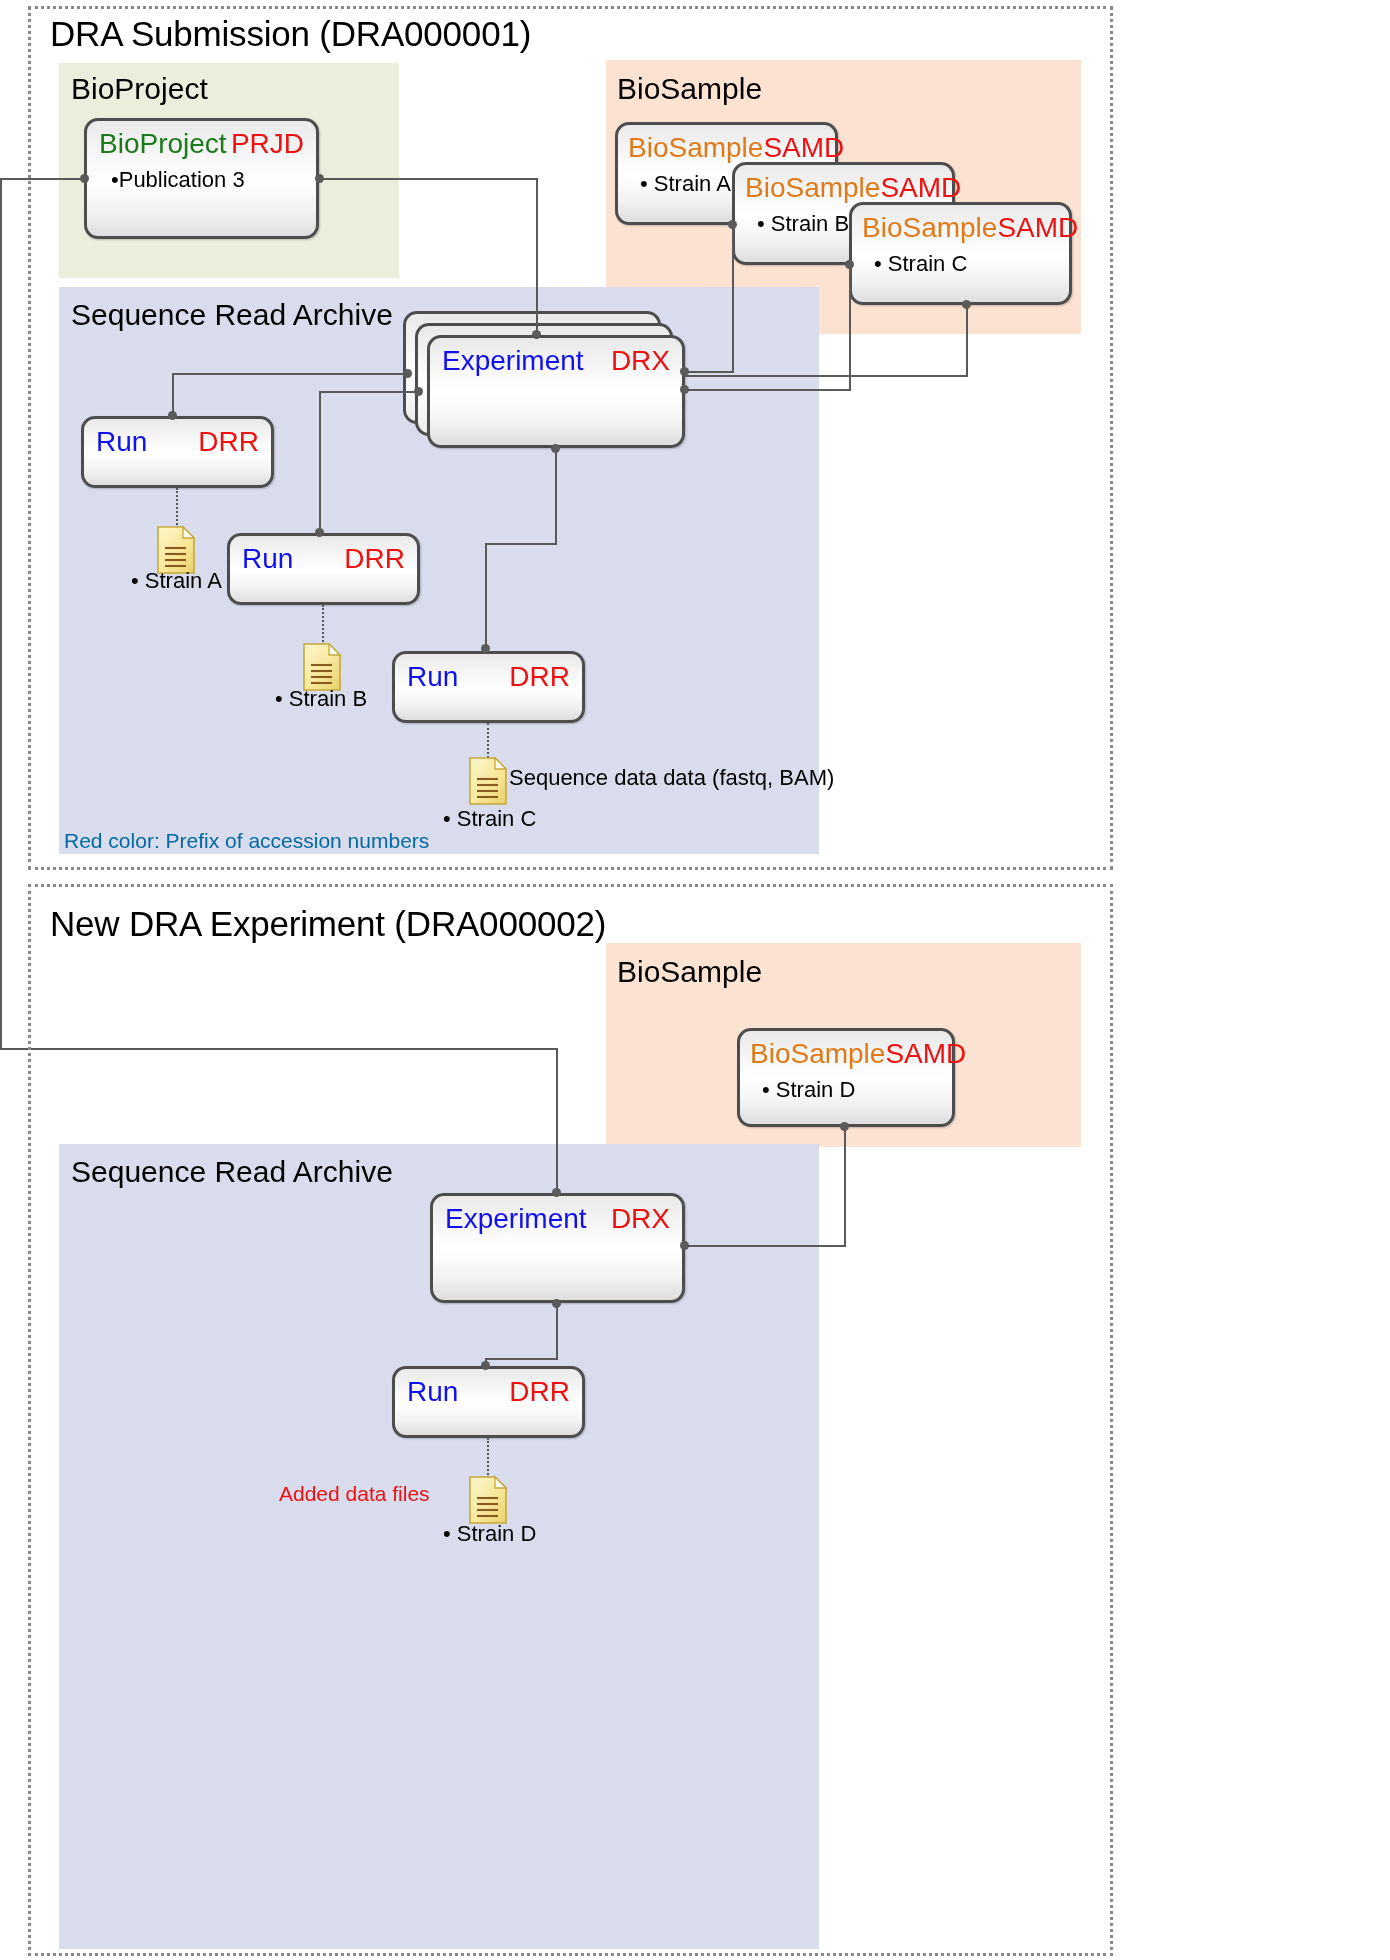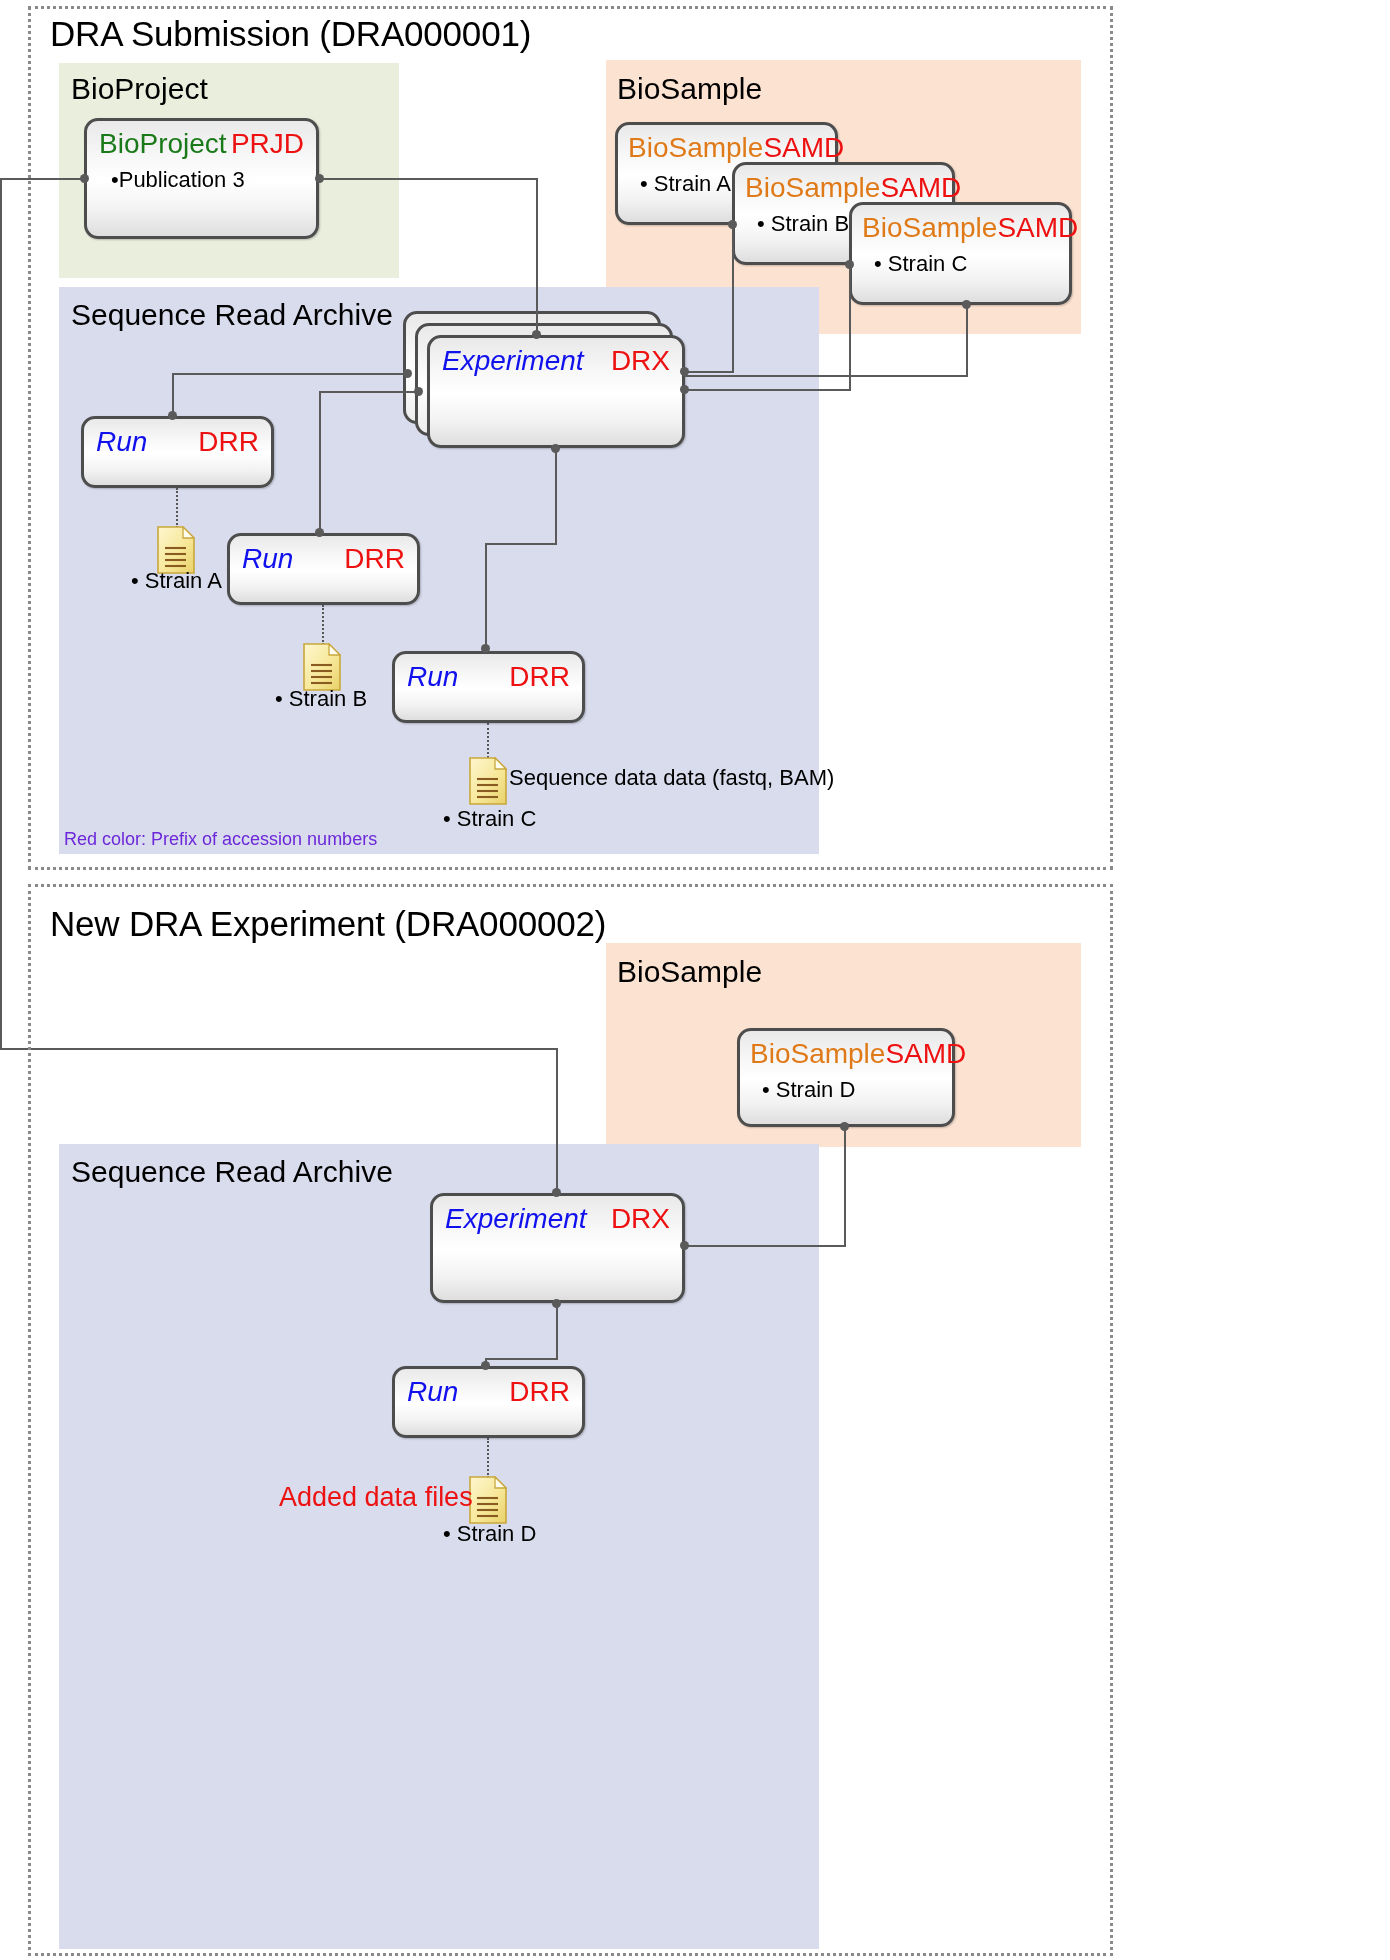--- a/index.html
+++ b/index.html
@@ -54,21 +54,21 @@
   }
   .node-body{
     position:absolute;
     top:46px;left:18px;right:10px;
     font-size:22px;
     color:#000;
     white-space:nowrap;
   }
   .lbl-green{color:#1a7a1a;}
   .lbl-orange{color:#e07a18;}
-  .lbl-blue{color:#1111ee;font-style:italic;}
+  .lbl-blue{color:#1111ee;}
   .lbl-red{color:#ee1111;}
 
   
   .stack{
     position:absolute;
     box-sizing:border-box;
     border:3px solid #4d4d4d;
     border-radius:14px;
     background:linear-gradient(to bottom,#e9e9e9 0%,#f7f7f7 35%,#ffffff 55%,#ededed 100%);
   }
@@ -87,22 +87,22 @@
     position:absolute;
     width:0;
     border-left:2px dotted #555;
   }
 
   
   .docicon{position:absolute;width:38px;height:48px;}
 
   
   .ftext{position:absolute;font-size:22px;color:#000;white-space:nowrap;}
-  .ftext.big-red{color:#ee1111;font-size:27px;}
-  .ftext.legend{color:#6d28d9;font-size:18px;}
+  .ftext.big-red{color:#ee1111;font-size:21px;}
+  .ftext.legend{color:#0369a1;font-size:21px;}
   .ftext.strain{font-size:22px;}
   .ftext.seqfiles{font-size:22px;}
 </style>
 </head>
 <body>
 
 <div id="root">
 
   <div class="submission" style="left:28px;top:6px;width:1085px;height:864px;"></div>
 

